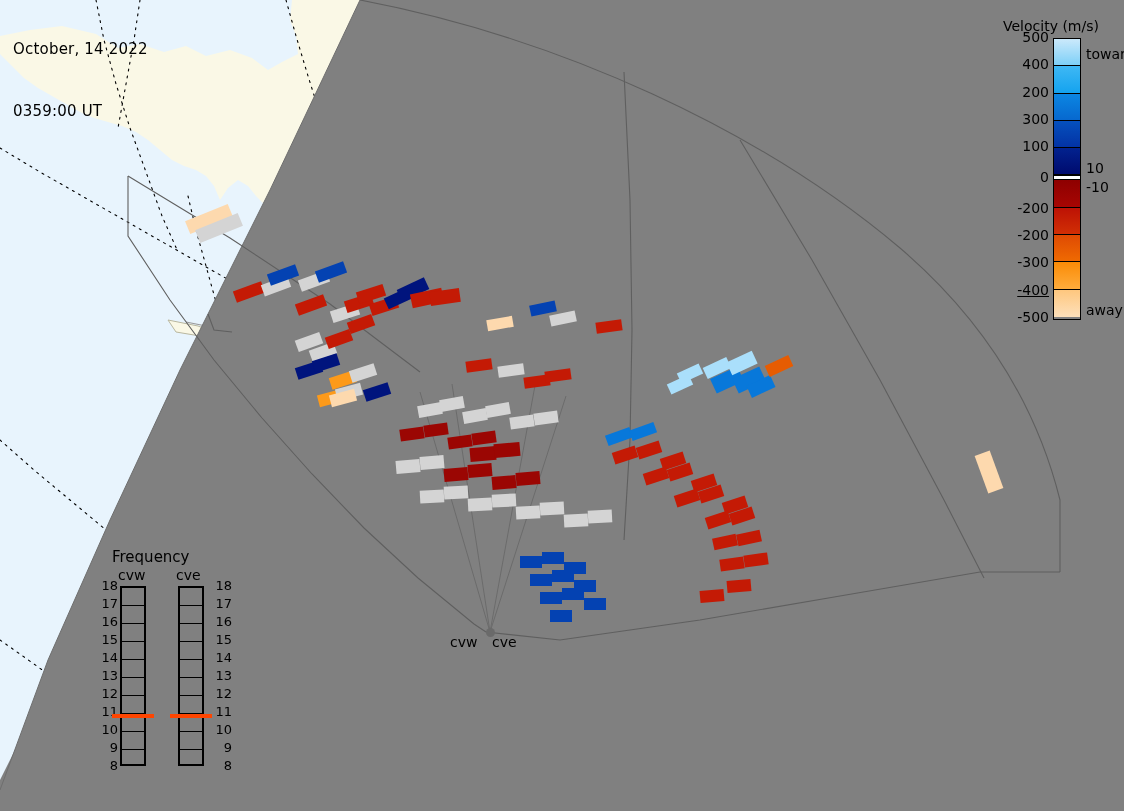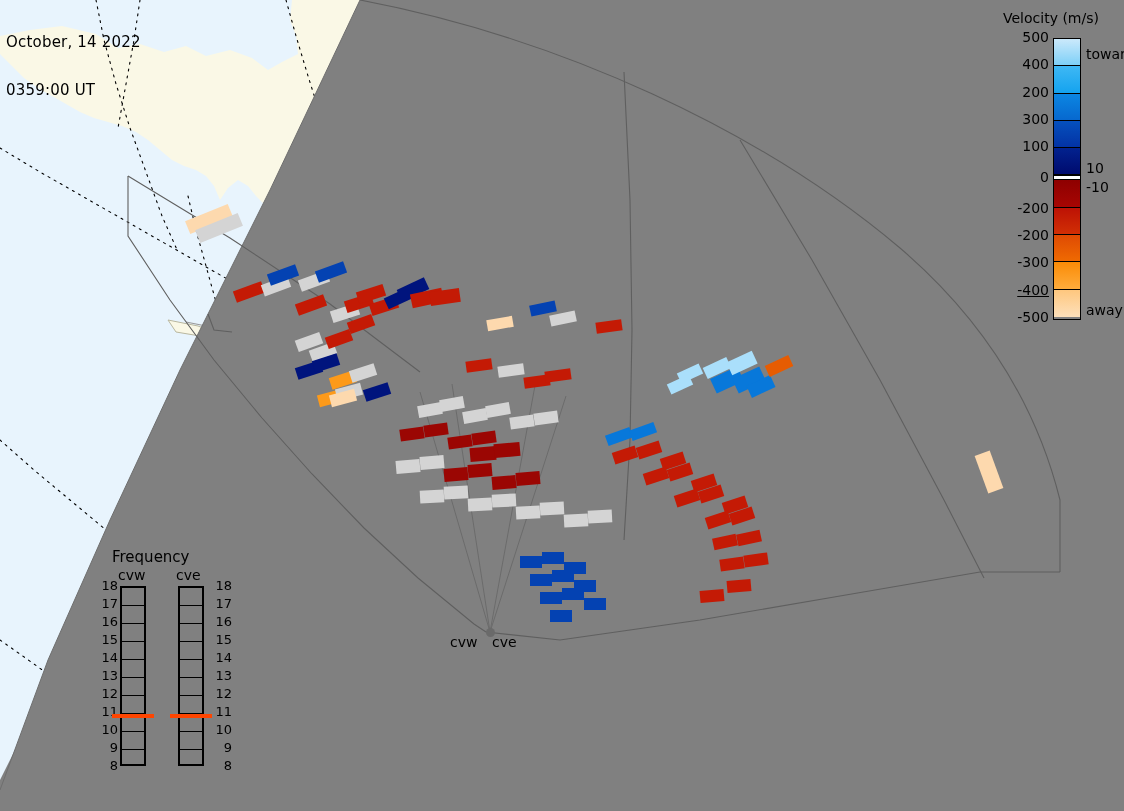--- a/index.html
+++ b/index.html
@@ -12,24 +12,24 @@
   #map{position:absolute;inset:0;}
   .layer{position:absolute;inset:0;}
   svg.layer{display:block;}
 
   
   #stamp{
     position:absolute;left:6px;top:2px;z-index:40;
     color:#000;font-size:15px;line-height:16px;letter-spacing:.2px;
     white-space:pre;
   }
-  #stamp div{margin:0;padding:0;}
+  #stamp div{margin:7px;padding:0;}
 
   
-  #velpanel{position:absolute;left:978px;top:8px;width:146px;height:340px;z-index:40;text-decoration:underline;}
+  #velpanel{position:absolute;left:978px;top:16px;width:146px;height:340px;z-index:40;text-decoration:underline;}
   #veltitle{
     position:absolute;left:0;top:2px;width:146px;text-align:center;
     color:#000;font-size:14px;
   }
   #velbar{
     position:absolute;left:1053px;top:38px;width:28px;height:282px;z-index:40;
     border:1px solid #000;box-sizing:border-box;
   }
   .vband{width:100%;box-sizing:border-box;border-bottom:1px solid #000;}
   .vband:last-child{border-bottom:none;}

